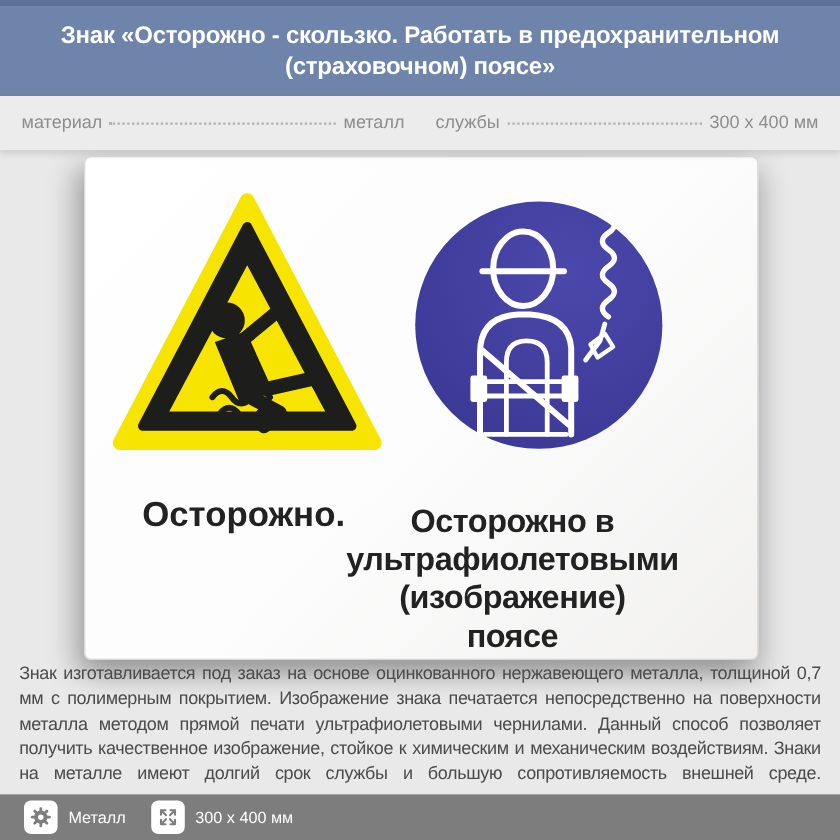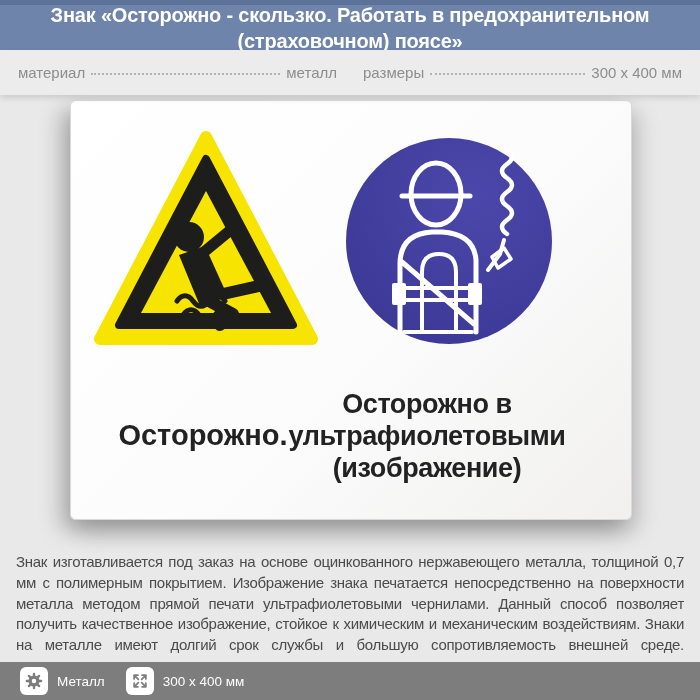--- a/index.html
+++ b/index.html
@@ -1,40 +1,40 @@
 <!DOCTYPE html>
 <html><head>
 <meta charset="utf-8">
 <style>
   html,body{margin:0;padding:0;}
   body{width:700px;height:700px;font-family:"Liberation Sans",sans-serif;background:#e9e9e9;overflow:hidden;}
   .page{position:relative;width:700px;height:700px;background:#e9e9e9;}
 
   
-  .header{box-sizing:border-box;height:50px;background:#6e84aa;border-top:5px solid #5d7298;
+  .header{box-sizing:border-box;height:80px;background:#6e84aa;border-top:5px solid #5d7298;
           display:flex;align-items:center;justify-content:flex-start;padding:0 12px;}
   .header .title{color:#ffffff;font-size:20px;font-weight:700;line-height:26px;text-align:center;letter-spacing:-0.2px;}
 
   
   .meta-row{box-sizing:border-box;height:45px;background:#ececec;display:flex;align-items:center;
             padding:0 18px;gap:26px;font-size:15px;color:#8d8d8d;
             box-shadow:0 3px 6px rgba(0,0,0,0.12);position:relative;z-index:2;}
   .meta-item{flex:1;display:flex;align-items:baseline;min-width:0;}
   .meta-item .lbl,.meta-item .val{white-space:nowrap;}
   .meta-item .dots{flex:1;border-bottom:2px dotted #b3b3b3;margin:0 6px;transform:translateY(-3px);}
 
   
   .stage{position:relative;height:445px;background:#e9e9e9;}
   .sign-card{position:absolute;left:70px;top:5px;width:562px;height:420px;border-radius:6px;
              background:linear-gradient(135deg,#ffffff 0%,#fcfcfc 55%,#f1f0ef 100%);
              border:1px solid #d9d9d9;box-sizing:border-box;
              box-shadow:-9px 10px 22px rgba(0,0,0,0.25), 7px 12px 22px rgba(0,0,0,0.16);}
   .svg-warning{position:absolute;left:22px;top:28px;width:226px;height:218px;}
   .svg-mandatory{position:absolute;left:273px;top:35px;width:210px;height:210px;}
-  .warning-text{position:absolute;left:12px;top:319px;width:240px;text-align:center;
+  .warning-text{position:absolute;left:12px;top:283px;width:240px;text-align:center;
                 font-size:29px;line-height:31px;font-weight:700;color:#222222;}
   .mandatory-text{position:absolute;left:206px;top:287px;width:300px;text-align:center;
                   font-size:27px;line-height:32px;font-weight:700;color:#222222;letter-spacing:-0.4px;}
 
   
   .description{position:absolute;top:552px;left:16px;right:16px;height:106px;overflow:hidden;
                font-size:15px;line-height:20.8px;letter-spacing:-0.3px;color:#4b4b4b;
                text-align:justify;margin:0;}
 
   
@@ -54,21 +54,21 @@
     <div class="title">Знак «Осторожно - скользко. Работать в предохранительном (страховочном) поясе»</div>
   </div>
 
   <div class="meta-row">
     <div class="meta-item">
       <span class="lbl">материал</span>
       <span class="dots"></span>
       <span class="val">металл</span>
     </div>
     <div class="meta-item">
-      <span class="lbl">размеры</span>
+      <span class="lbl">службы</span>
       <span class="dots"></span>
       <span class="val">300 x 400 мм</span>
     </div>
   </div>
 
   <div class="stage">
     <div class="sign-card">
 
       <svg class="svg-warning" viewBox="0 0 226 218" xmlns="http://www.w3.org/2000/svg">
         <polygon points="113,8 219,210 7,210" fill="#f7e400" stroke="#f7e400" stroke-width="12" stroke-linejoin="round"></polygon>
@@ -116,20 +116,21 @@
         <rect x="124" y="147" width="14" height="22" rx="2" fill="#ffffff"></rect>
       </svg>
 
       <div class="warning-text">
         <div>Осторожно.</div>
       </div>
       <div class="mandatory-text">
         <div>Осторожно в</div>
         <div>ультрафиолетовыми</div>
         <div>(изображение)</div>
+        <div>поясе</div>
       </div>
     </div>
   </div>
 
   <p class="description">Знак изготавливается под заказ на основе оцинкованного нержавеющего металла, толщиной 0,7 мм с полимерным покрытием. Изображение знака печатается непосредственно на поверхности металла методом прямой печати ультрафиолетовыми чернилами. Данный способ позволяет получить качественное изображение, стойкое к химическим и механическим воздействиям. Знаки на металле имеют долгий срок службы и большую сопротивляемость внешней среде. Температура эксплуатации – от -50° до +50°С</p>
 
   <div class="footer">
     <div class="footer-item">
       <span class="icon-box">
         <svg width="20" height="20" viewBox="0 0 24 24" xmlns="http://www.w3.org/2000/svg">

